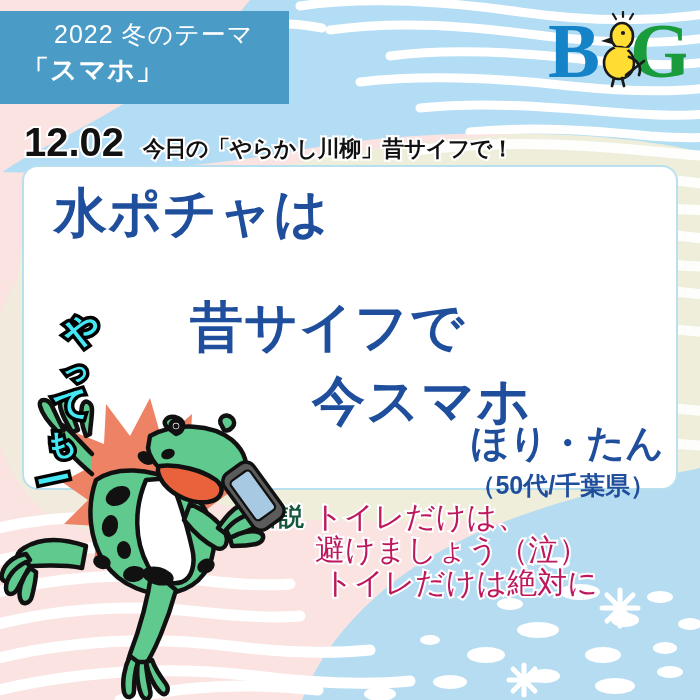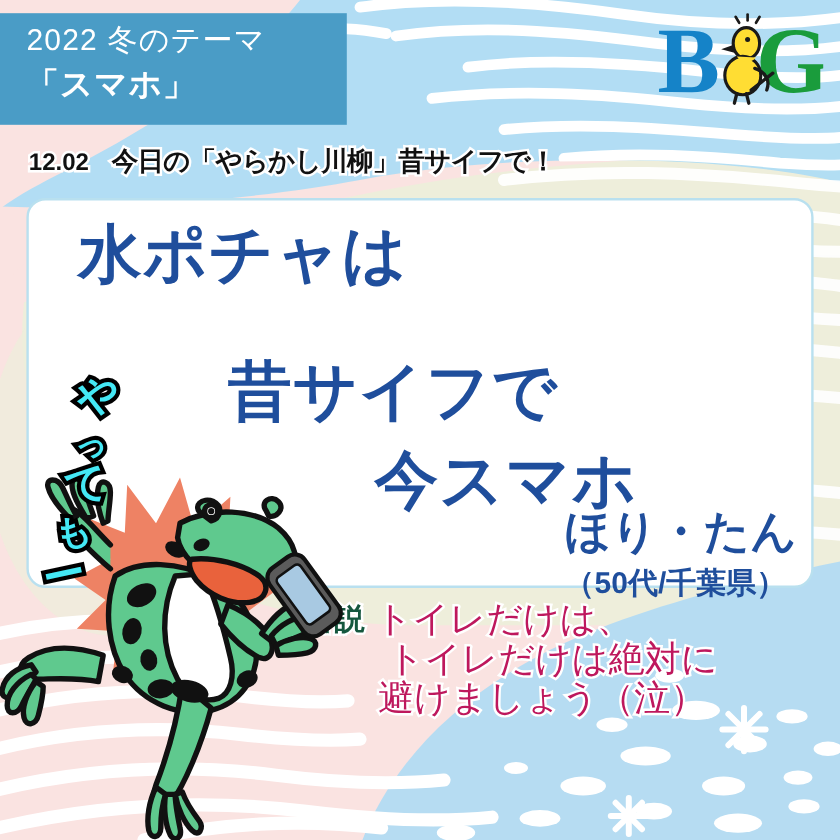--- a/index.html
+++ b/index.html
@@ -28,38 +28,39 @@
     padding:7px 0 0 22px;
     z-index:6;
   }
   #theme-year {
     color:#ffffff;
     font-size:25px;
     letter-spacing:1px;
     line-height:32px;
     white-space:nowrap;
     font-weight:400;
+    margin-left:32px;
   }
   #theme-name {
     color:#ffffff;
     font-size:27px;
     font-weight:bold;
     line-height:40px;
     letter-spacing:1px;
     white-space:nowrap;
   }
 
   
   #date-row {
     position:absolute; left:24px; top:120px;
     display:flex; align-items:baseline; gap:19px;
     z-index:6; white-space:nowrap;
   }
   #date-text {
-    font-size:20px; font-weight:bold; color:#111111;
+    font-size:40px; font-weight:bold; color:#111111;
     letter-spacing:0px;
     -webkit-text-stroke:4px #ffffff;
     paint-order:stroke fill;
   }
   #date-caption {
     font-size:22px; font-weight:bold; color:#111111;
     -webkit-text-stroke:4px #ffffff;
     paint-order:stroke fill;
     letter-spacing:-0.5px;
   }
@@ -81,21 +82,21 @@
   #poem-lines {
     position:absolute; left:22px; top:176px;
     width:656px; z-index:5;
     color:#1f4e9c;
     font-weight:bold;
     font-size:53px;
     line-height:74px;
     letter-spacing:1px;
   }
   .poem-line { white-space:nowrap; }
-  .poem-line.l1 { padding-left:32px;margin-left:11px; }
+  .poem-line.l1 { padding-left:32px; }
   .poem-line.l2 { padding-left:168px;margin-top:40px; }
   .poem-line.l3 { padding-left:290px; }
 
   
   #author-row {
     position:absolute; right:36px; top:418px;
     z-index:5; display:flex; align-items:baseline;
     color:#1f4e9c; white-space:nowrap;flex-direction:column;
   }
   #author-name { font-size:38px; font-weight:bold; letter-spacing:0px; }
@@ -319,22 +320,22 @@
 
   <div id="author-row">
     <span id="author-name">ほり・たん</span>
     <span id="author-meta">（50代/千葉県）</span>
   </div>
 
   <div id="commentary">
     <span id="commentary-label">解説</span>
     <div id="commentary-body">
       <div class="comment-line c1">トイレだけは、</div>
+      <div class="comment-line c3">避けましょう（泣）</div>
       <div class="comment-line c2">トイレだけは絶対に</div>
-      <div class="comment-line c3">避けましょう（泣）</div>
     </div>
   </div>
 
   <div id="frog-speech">
     <span class="ch k0">や</span>
     <span class="ch k1">っ</span>
     <span class="ch k2">て</span>
     <span class="ch k3">も</span>
     <span class="ch k4">ー</span>
   </div>

